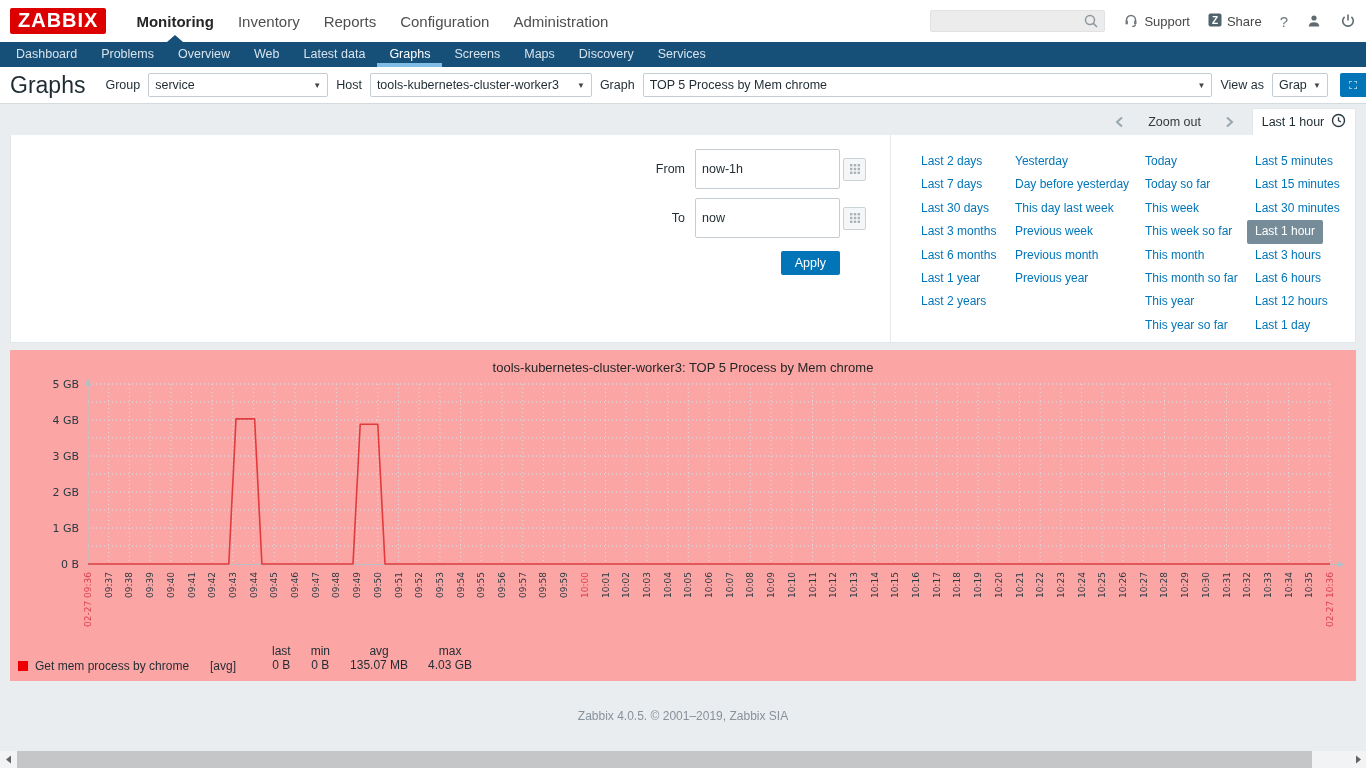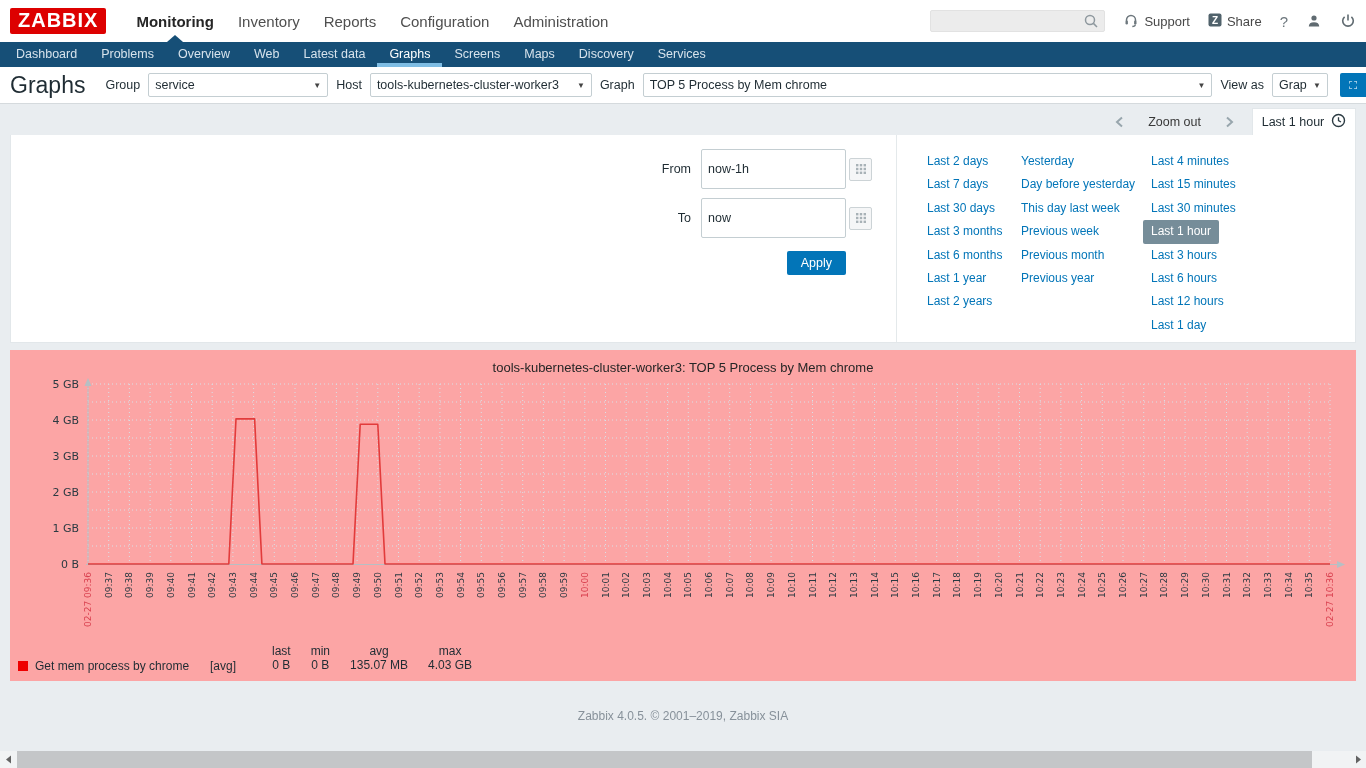--- a/index.html
+++ b/index.html
@@ -269,22 +269,32 @@
             <span class="qr-link">Last 2 years</span>
           </div>
           <div class="qr-col qr-c2">
             <span class="qr-link">Yesterday</span>
             <span class="qr-link">Day before yesterday</span>
             <span class="qr-link">This day last week</span>
             <span class="qr-link">Previous week</span>
             <span class="qr-link">Previous month</span>
             <span class="qr-link">Previous year</span>
           </div>
+          <div class="qr-col qr-c3">
+            <span class="qr-link">Today</span>
+            <span class="qr-link">Today so far</span>
+            <span class="qr-link">This week</span>
+            <span class="qr-link">This week so far</span>
+            <span class="qr-link">This month</span>
+            <span class="qr-link">This month so far</span>
+            <span class="qr-link">This year</span>
+            <span class="qr-link">This year so far</span>
+          </div>
           <div class="qr-col qr-c4">
-            <span class="qr-link">Last 4 minutes</span>
+            <span class="qr-link">Last 5 minutes</span>
             <span class="qr-link">Last 15 minutes</span>
             <span class="qr-link">Last 30 minutes</span>
             <span class="qr-link selected">Last 1 hour</span>
             <span class="qr-link">Last 3 hours</span>
             <span class="qr-link">Last 6 hours</span>
             <span class="qr-link">Last 12 hours</span>
             <span class="qr-link">Last 1 day</span>
           </div>
         </div>
     </div>

